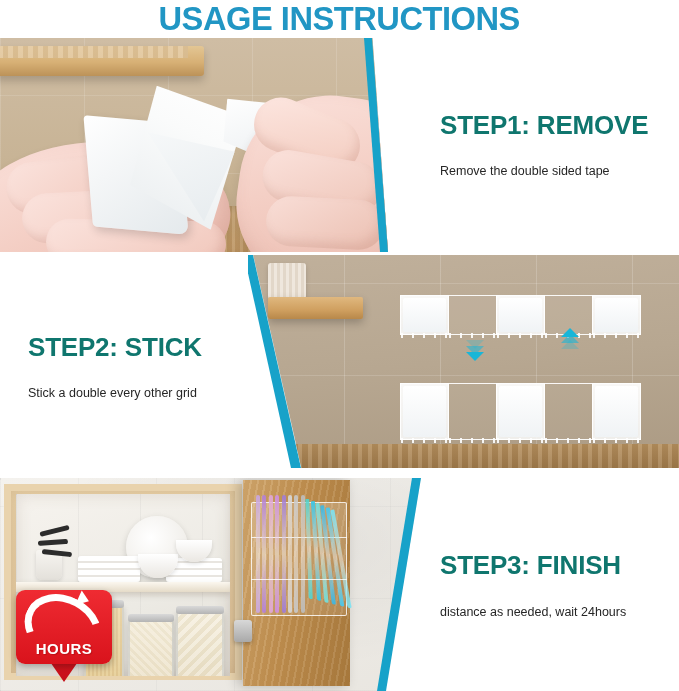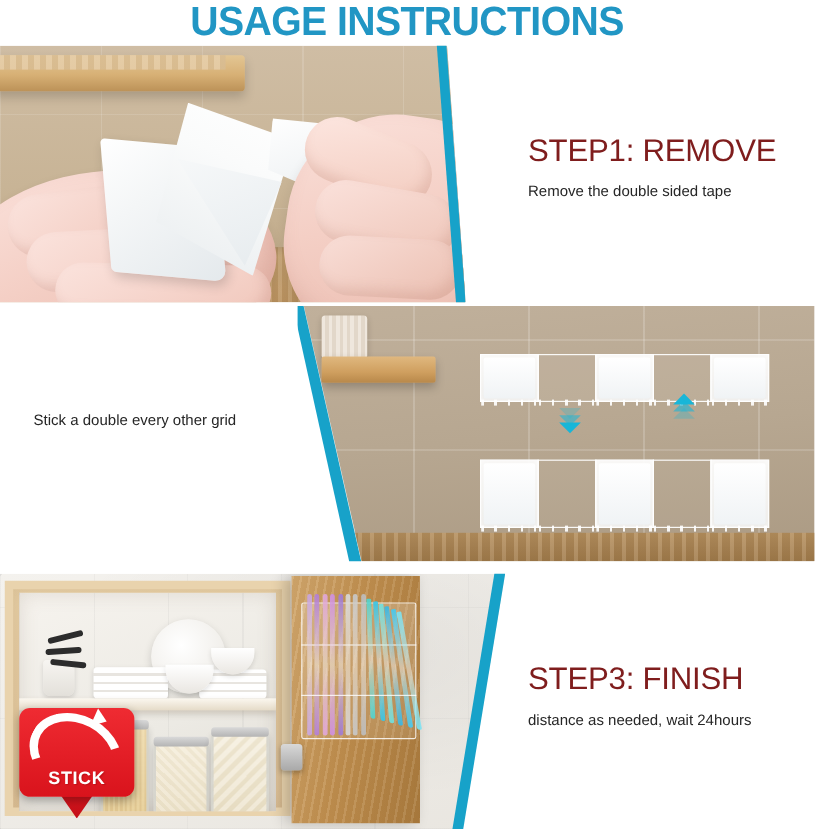--- a/index.html
+++ b/index.html
@@ -321,24 +321,24 @@
   }
   .badge-hours{
     position:absolute;left:0;top:50px;width:96px;text-align:center;
     color:#ffffff;font-size:15px;font-weight:bold;letter-spacing:0.5px;
     text-shadow:1px 1px 1px rgba(120,0,0,.3);
   }
 
   
   .step-block{position:absolute;}
   .step-head{
-    font-size:26px;font-weight:normal;color:#7f1d1d;letter-spacing:-0.2px;white-space:nowrap;
+    font-size:26px;font-weight:bold;color:#0f766e;letter-spacing:-0.2px;white-space:nowrap;
   }
   .step-sub{
-    font-size:12.5px;color:#262626;line-height:17px;margin-top:10px;
+    font-size:12.5px;color:#262626;line-height:17px;margin-top:22px;
   }
   #step1-block{left:440px;top:110px;}
   #step2-block{left:28px;top:332px;}
   #step3-block{left:440px;top:550px;width:225px;}
   #step3-block .step-sub{line-height:18px;}
 </style>
 </head>
 <body>
 
 <div class="page">
@@ -432,20 +432,21 @@
         <span class="chev chev-up"></span>
         <span class="chev chev-up"></span>
       </div>
     </div>
   </div>
   <svg class="panel" style="left:248px;top:255px;width:431px;height:213px;" viewBox="0 0 431 213">
     <polygon points="5,0 53,213 43,213 -4,0" fill="#17a2c9"></polygon>
   </svg>
 
   <div class="step-block" id="step2-block">
+    <div class="step-head">STEP2: STICK</div>
     <div class="step-sub">Stick a double every other grid</div>
   </div>
 
   <div class="panel" id="panel3">
     <div class="photo">
       <div class="p3-bg"></div>
       <div class="p3-marble"></div>
 
       <div class="p3-cabinet">
         <div class="p3-inner">
@@ -501,21 +502,21 @@
   </div>
   <svg class="panel" style="left:0;top:478px;width:421px;height:213px;" viewBox="0 0 421 213">
     <polygon points="421,0 386,213 377,213 412,0" fill="#17a2c9"></polygon>
   </svg>
 
   <div id="badge24">
     <div class="badge-tip"></div>
     <div class="badge-body">
       <div class="badge-arc"></div>
       <div class="badge-arrowhead"></div>
-      <div class="badge-hours">STICK</div>
+      <div class="badge-hours">HOURS</div>
     </div>
   </div>
 
   <div class="step-block" id="step3-block">
     <div class="step-head">STEP3: FINISH</div>
     <div class="step-sub">
       <div>distance as needed, wait 24hours</div>
     </div>
   </div>
 

